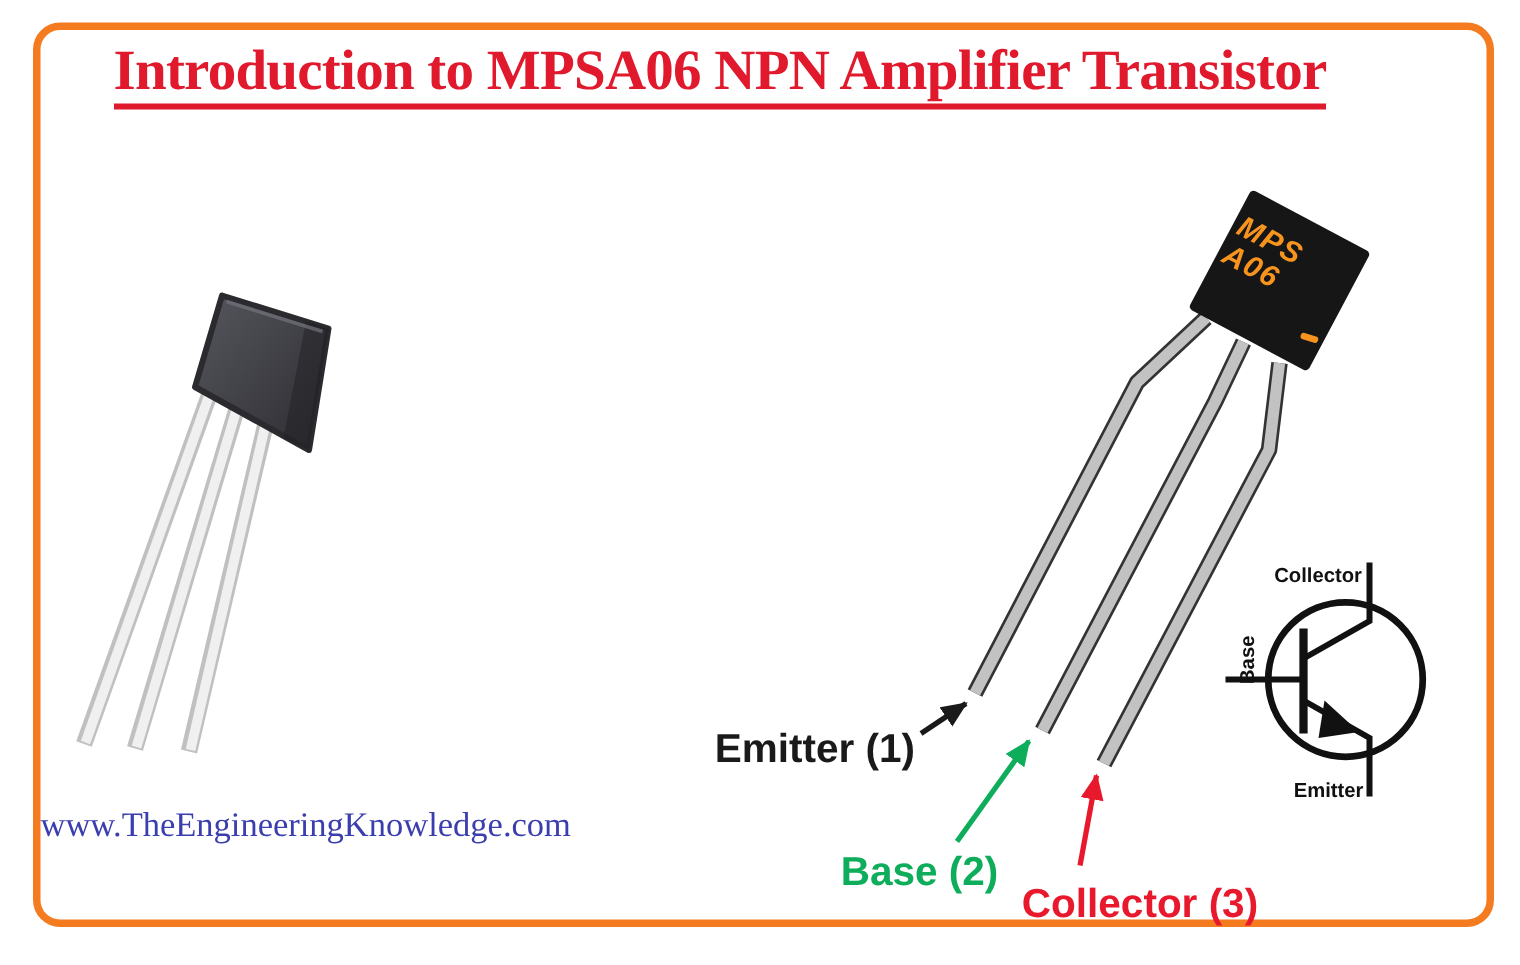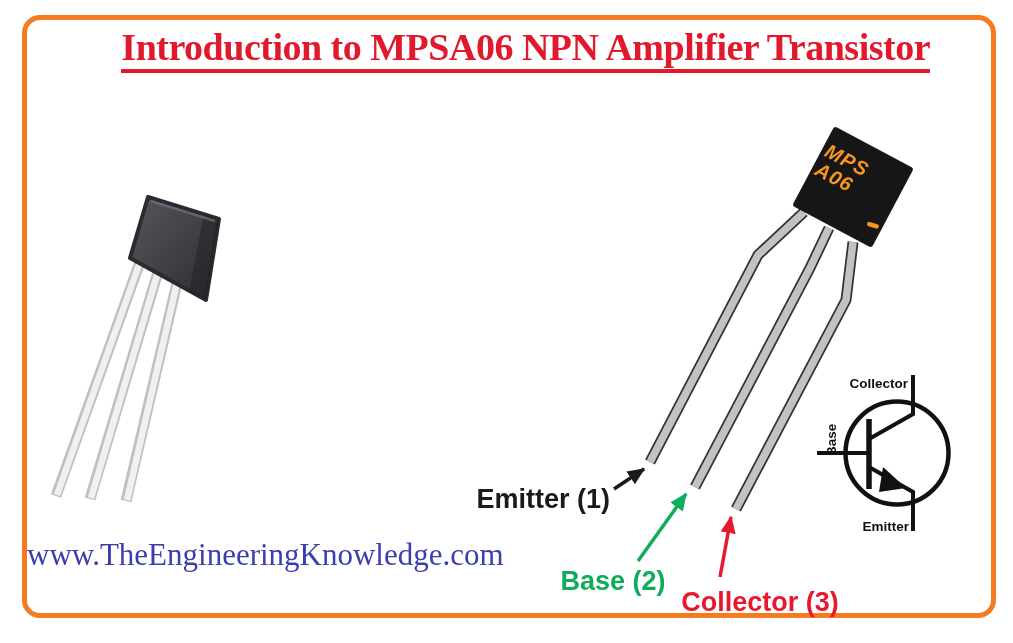--- a/index.html
+++ b/index.html
@@ -13,37 +13,37 @@
     position: absolute;
     left: 22px; top: 15px;
     width: 964px; height: 593px;
     border: 5px solid #F47B20;
     border-radius: 18px;
     background: #ffffff;
   }
   .title {
     position: absolute;
     left: 30px; top: 25px; width: 900px;
-    text-align: right;
+    text-align: center;
     font-family: "Liberation Serif", serif;
     font-weight: bold;
     font-size: 38px;
     letter-spacing: -0.5px;
     color: #E0192D;
     white-space: nowrap;
   }
   .title span {
     padding-bottom: 1px;
     border-bottom: 4px solid #E0192D;
   }
   .website {
     position: absolute;
     left: 27px; top: 537px;
     font-family: "Liberation Serif", serif;
-    font-size: 31px;
+    font-size: 23px;
     color: #3A3EAE;
     white-space: nowrap;
   }
   svg.scene { position: absolute; left: 0; top: 0; }
   .pin-label { font-family: "Liberation Sans", sans-serif; font-weight: bold; font-size: 27px; }
   .sym-label { font-family: "Liberation Sans", sans-serif; font-weight: bold; font-size: 13.5px; fill: #111111; }
   .chip-mark { font-family: "Liberation Sans", sans-serif; font-weight: bold; font-style: italic;
                font-size: 20px; letter-spacing: 1px; fill: #F7941E; }
 </style>
 </head>

